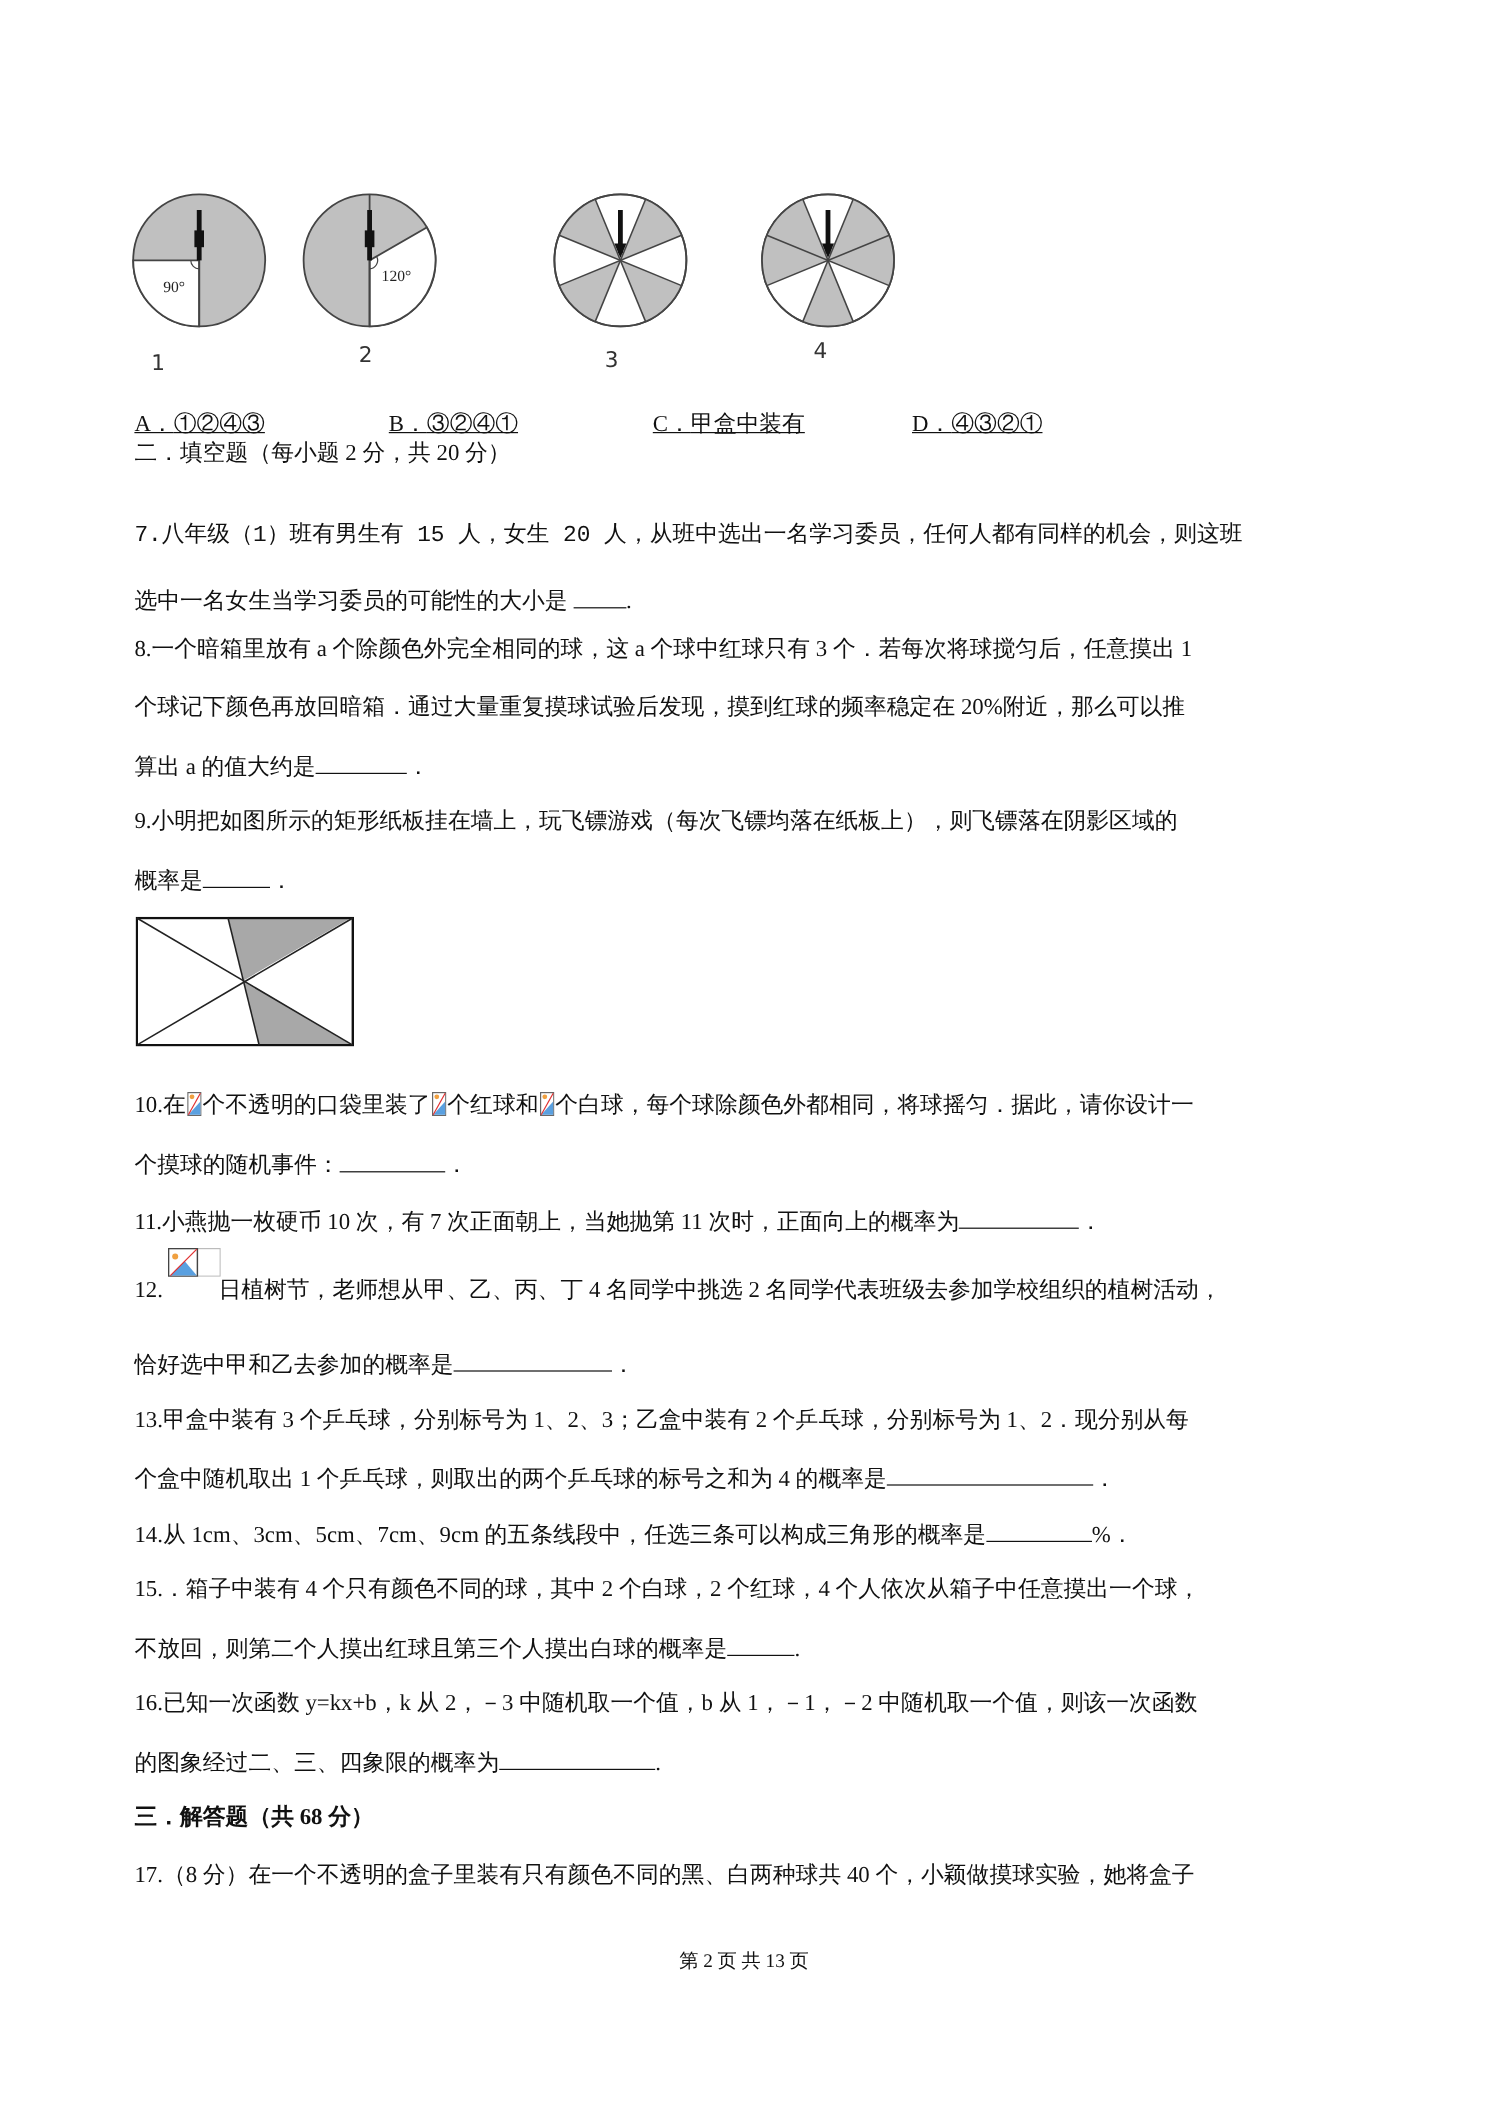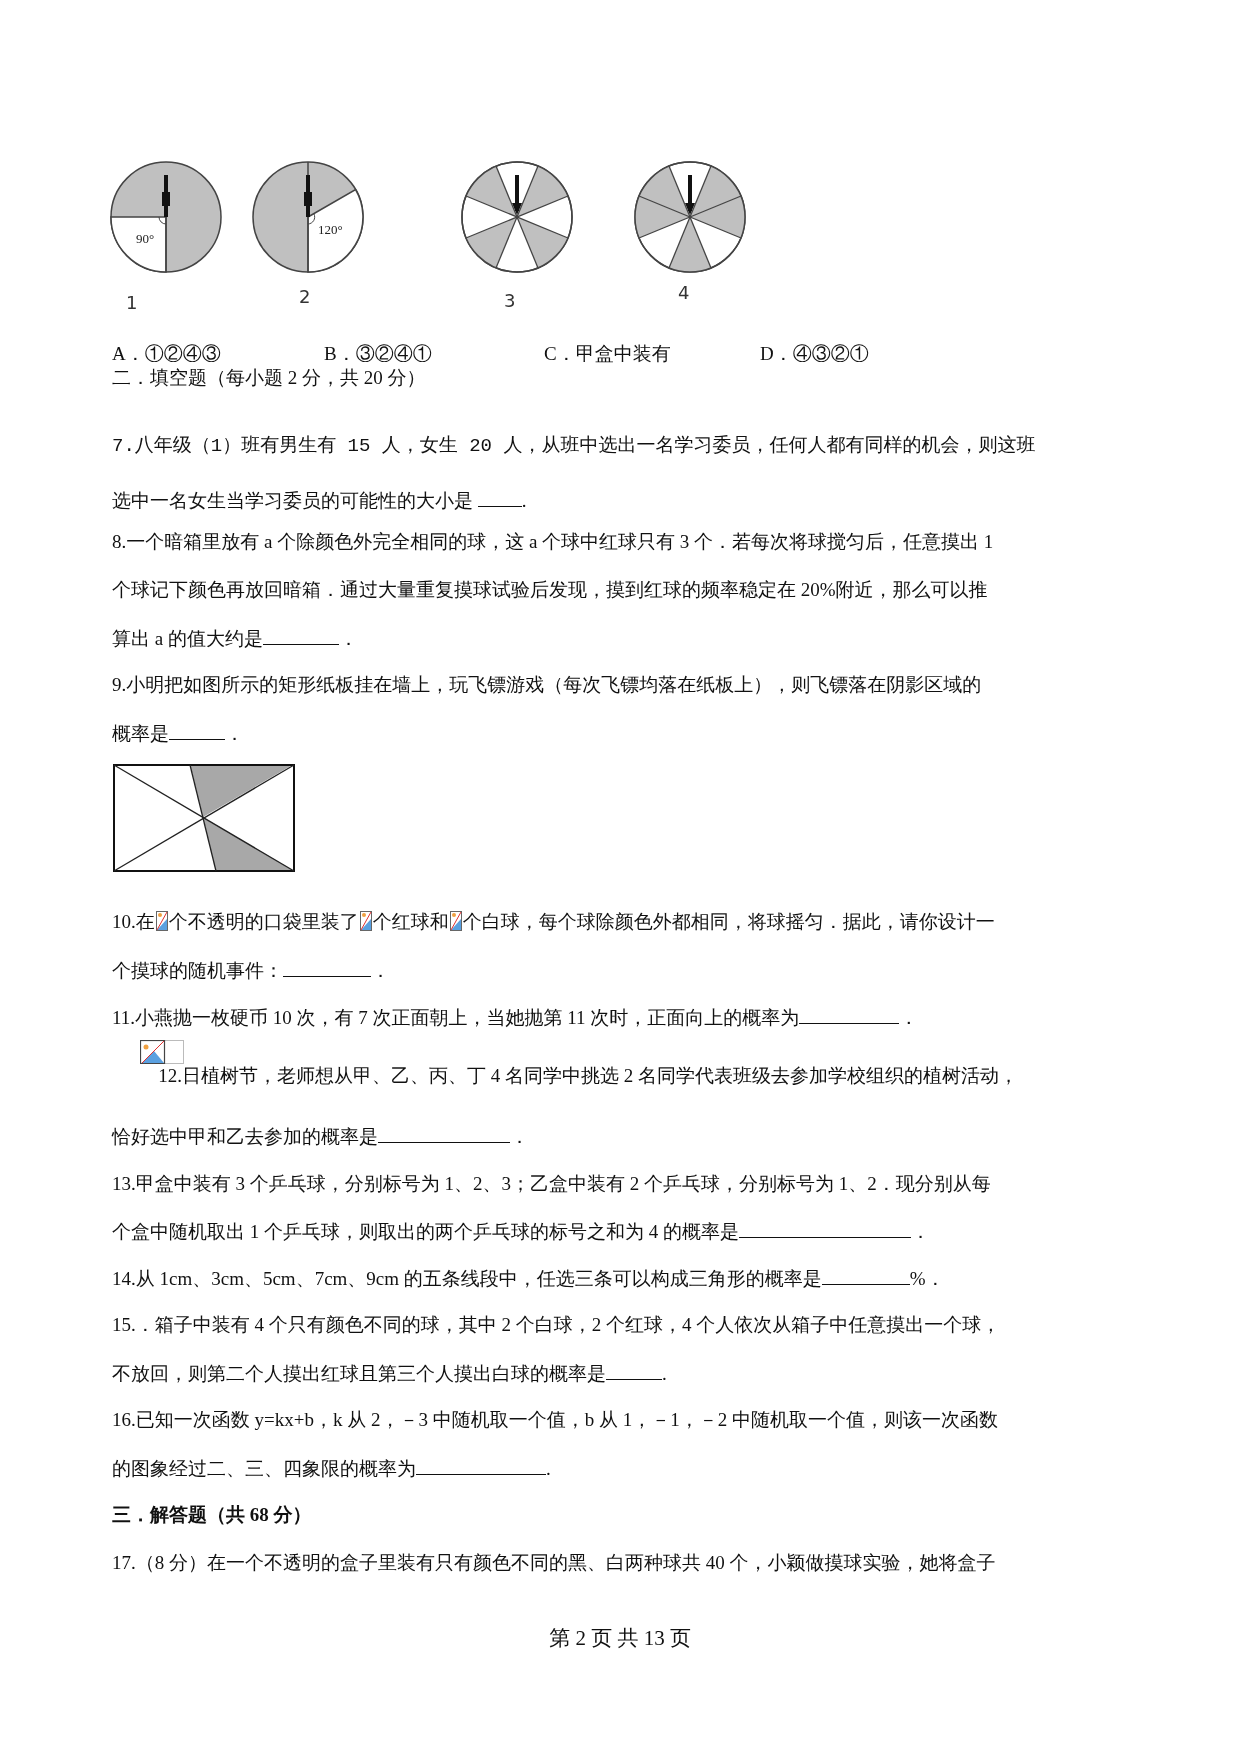--- a/index.html
+++ b/index.html
@@ -2,26 +2,26 @@
 <html><head>
 <meta charset="utf-8">
 <style>
   html, body { margin: 0; padding: 0; background: #ffffff; }
   body { width: 1240px; height: 1754px; position: relative; overflow: hidden;
          font-family: "Liberation Serif", "DejaVu Serif", serif; color: #111; }
   .line { position: absolute; left: 112px; font-size: 19px; line-height: 24px; white-space: nowrap; }
   .figs { position: absolute; left: 0; top: 0; }
   .fig-label { position: absolute; font-family: "DejaVu Sans", sans-serif; font-size: 18px; color: #333; }
   .options { position: absolute; left: 112px; top: 342px; font-size: 19px; line-height: 24px; }
-  .opt { position: absolute; white-space: nowrap; }
+  .opt { position: absolute; white-space: nowrap; text-decoration: underline; }
   .blank { display: inline-block; border-bottom: 1px solid #111; height: 18px; vertical-align: baseline; }
   .broken-img { display: inline-block; width: 12px; height: 20px; vertical-align: -3px; margin: 0 1px; position: relative; }
   .broken-img-lg { position: absolute; left: 140px; top: 1040px; width: 44px; height: 24px; }
   .rect-fig { position: absolute; left: 113px; top: 764px; }
-  .footer { position: absolute; left: 0; width: 1240px; top: 1624px; text-align: center; font-size: 21px; }
+  .footer { position: absolute; left: 0; width: 1240px; top: 1624px; text-align: center; font-size: 16px; }
 </style>
 </head>
 <body>
 
 <svg class="figs" width="800" height="320" viewBox="0 0 800 320">
 
   <g>
     <circle cx="166" cy="217" r="55" fill="#c0c0c0" stroke="#444" stroke-width="1.5"></circle>
     <path d="M166 217 L111 217 A55 55 0 0 0 166 272 Z" fill="#fff" stroke="#444" stroke-width="1.5"></path>
     <line x1="166" y1="217" x2="166" y2="272" stroke="#444" stroke-width="1.5"></line>
@@ -133,21 +133,21 @@
 
 <div class="broken-img-lg">
   <svg width="44" height="24" viewBox="0 0 44 24">
       <rect x="0.5" y="0.5" width="43" height="23" fill="#fff" stroke="#bbb"></rect>
       <rect x="0.5" y="0.5" width="24" height="23" fill="#fff" stroke="#444" stroke-width="1.2"></rect>
       <circle cx="6" cy="7" r="2.5" fill="#f0a040"></circle>
       <polygon points="2,23 14,11 24,23" fill="#5aa0e0"></polygon>
       <line x1="2" y1="23" x2="24" y2="1" stroke="#e03030" stroke-width="1"></line>
     </svg>
 </div>
-<div class="line" style="top:1064px;"><span style="display:inline-block;width:70px;text-align:right;">12.</span><span>日植树节，老师想从甲、乙、丙、丁 4 名同学中挑选 2 名同学代表班级去参加学校组织的植树活动，</span></div>
+<div class="line" style="top:1064px;"><span style="display:inline-block;width:70px;">12.</span><span>日植树节，老师想从甲、乙、丙、丁 4 名同学中挑选 2 名同学代表班级去参加学校组织的植树活动，</span></div>
 <div class="line" style="top:1124px;"><span>恰好选中甲和乙去参加的概率是</span><span class="blank" style="width:132px;"></span><span>．</span></div>
 
 <div class="line" style="top:1172px;">13.甲盒中装有 3 个乒乓球，分别标号为 1、2、3；乙盒中装有 2 个乒乓球，分别标号为 1、2．现分别从每</div>
 <div class="line" style="top:1219px;"><span>个盒中随机取出 1 个乒乓球，则取出的两个乒乓球的标号之和为 4 的概率是</span><span class="blank" style="width:172px;"></span><span>．</span></div>
 
 <div class="line" style="top:1266px;"><span>14.从 1cm、3cm、5cm、7cm、9cm 的五条线段中，任选三条可以构成三角形的概率是</span><span class="blank" style="width:88px;"></span><span>%．</span></div>
 
 <div class="line" style="top:1313px;text-align:center;">15.．箱子中装有 4 个只有颜色不同的球，其中 2 个白球，2 个红球，4 个人依次从箱子中任意摸出一个球，</div>
 <div class="line" style="top:1361px;"><span>不放回，则第二个人摸出红球且第三个人摸出白球的概率是</span><span class="blank" style="width:56px;"></span><span>.</span></div>
 

